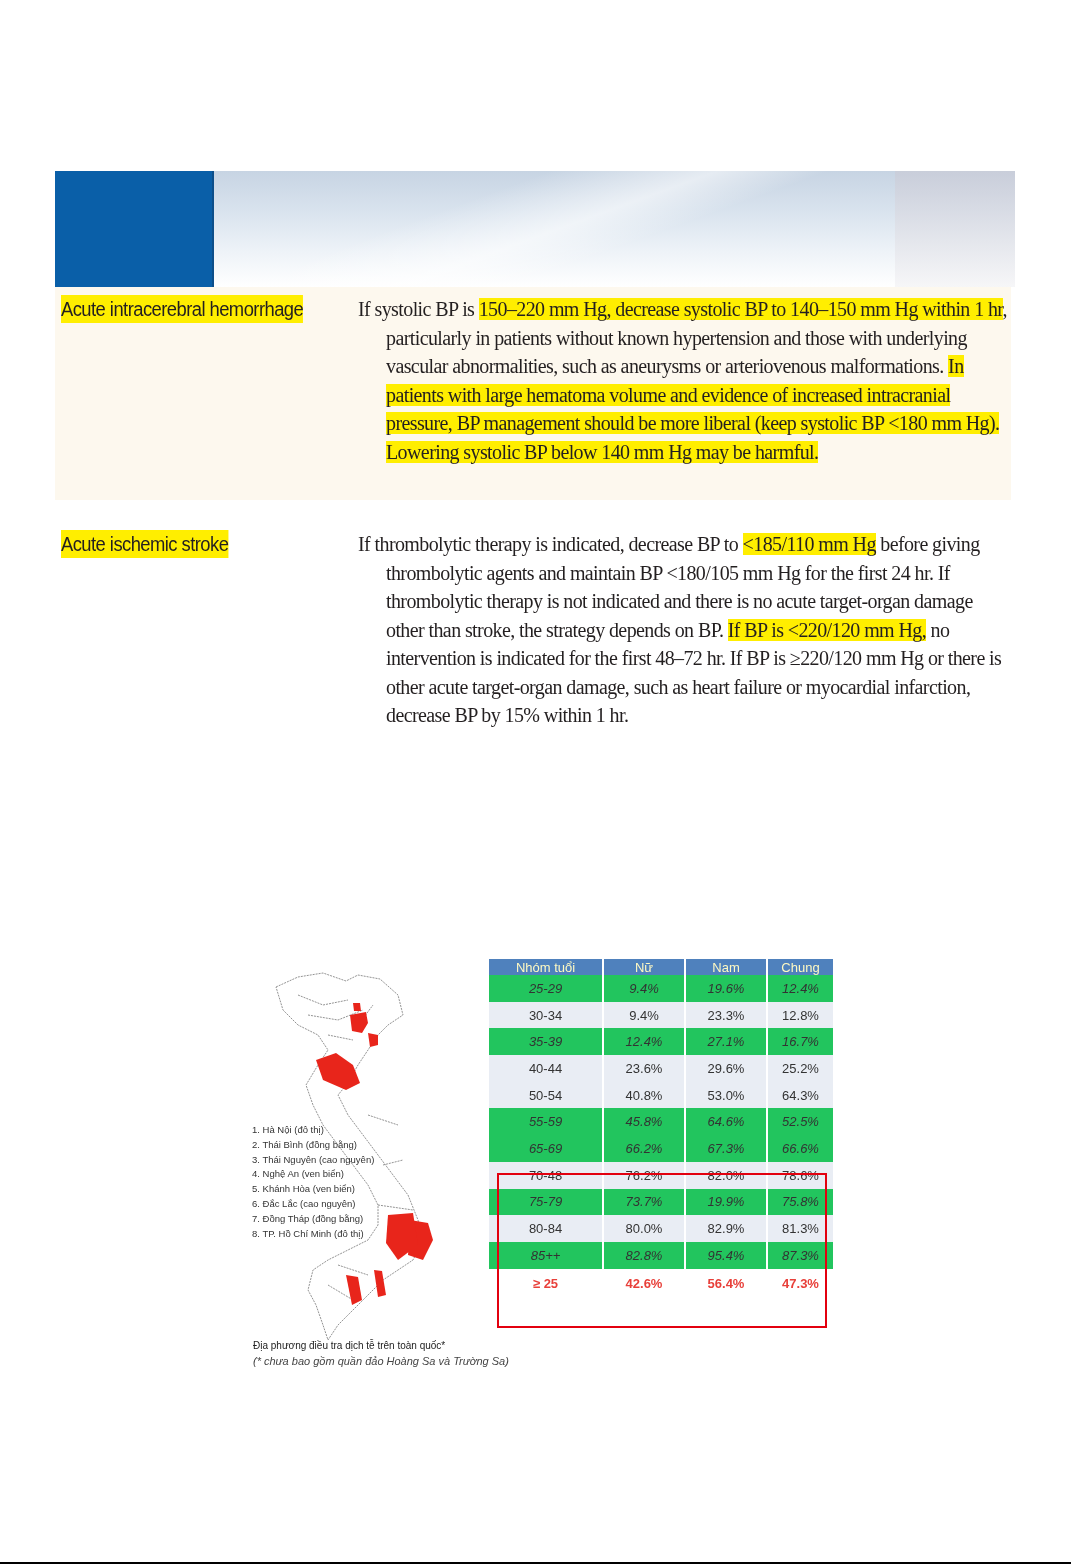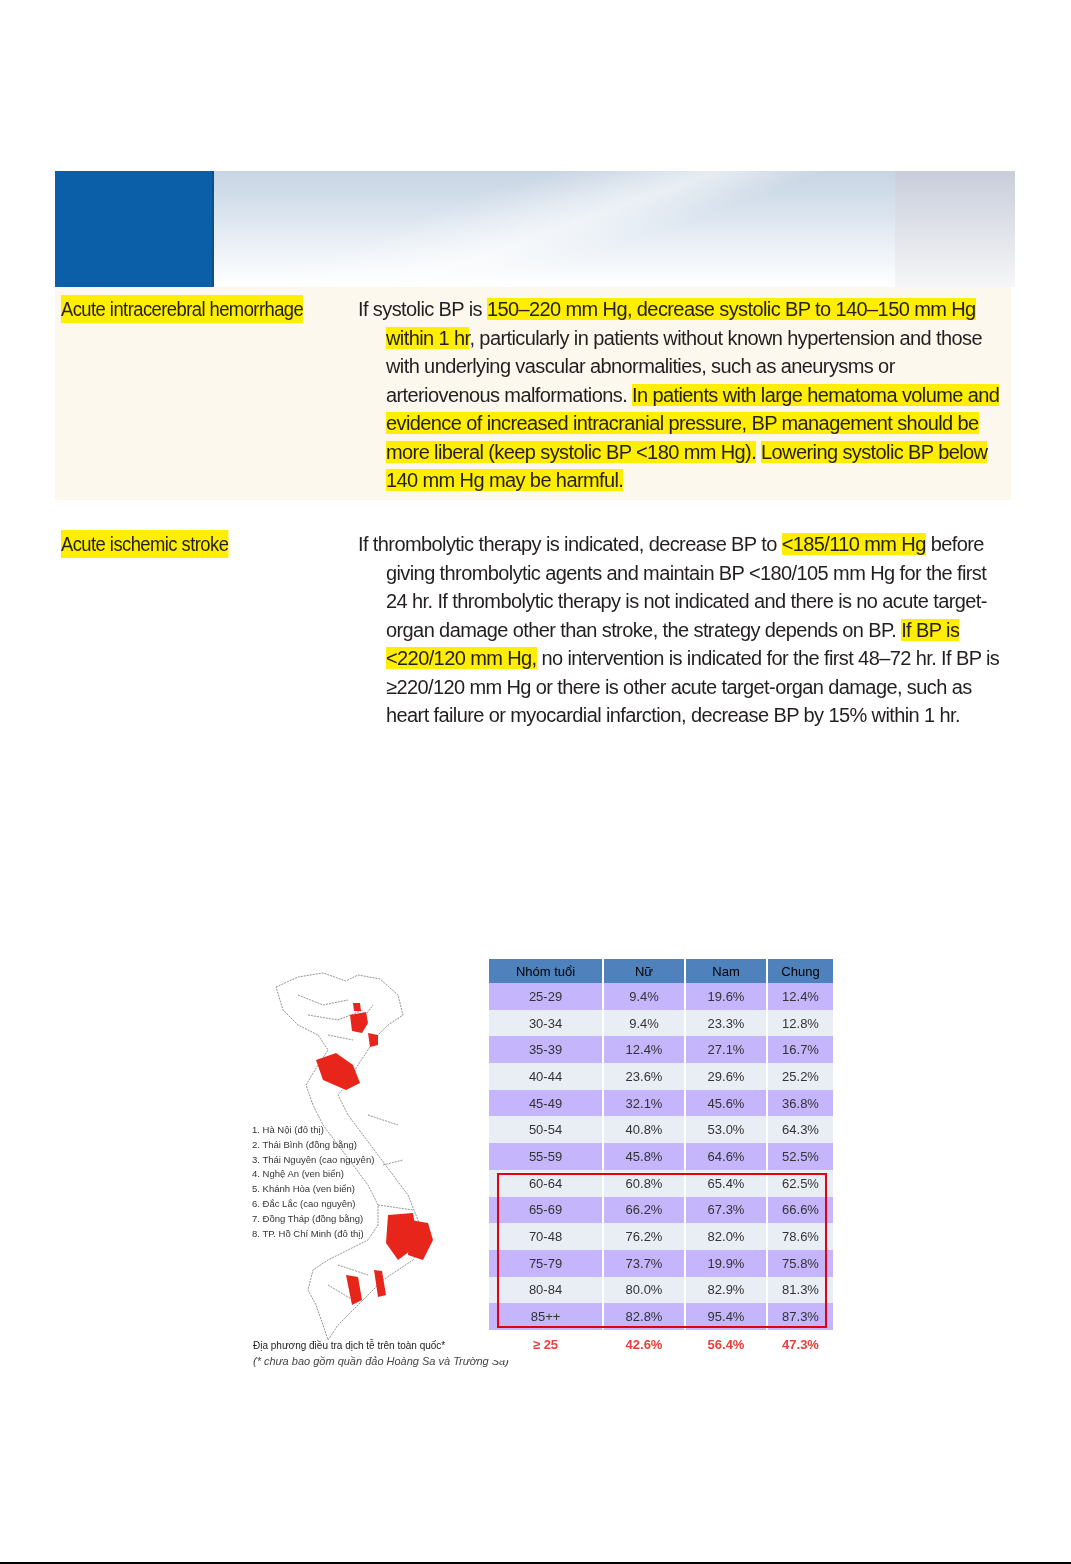--- a/index.html
+++ b/index.html
@@ -16,38 +16,38 @@
   .banner-grad::after { content: ""; position: absolute; right: 0; top: 0; width: 120px; height: 100%;
     background: linear-gradient(to bottom, #c9ccd8, #f4f4f6); opacity: 0.8; }
 
   
   .gtable { position: absolute; left: 55px; top: 287px; width: 956px; }
   .grow { position: relative; display: flex; }
   .grow.shaded { background: #fdf8ee; }
   .grow .term { width: 310px; padding-left: 6px; }
   .grow .desc { flex: 1; }
   .term-text { font-family: "Liberation Sans", sans-serif; font-size: 20px; color: #231f20; background: #ffee00; letter-spacing: -0.6px; line-height: 28px; display: inline-block; transform: scaleX(0.92); transform-origin: left; }
-  .desc-text { font-size: 20px; color: #231f20; letter-spacing: -0.6px; line-height: 28.5px; padding-left: 40px; text-indent: -28px; width: 625px; }
+  .desc-text { font-size: 20px; color: #231f20; letter-spacing: -0.6px; line-height: 28.5px; padding-left: 40px; text-indent: -28px; width: 625px; font-family: Liberation Serif, serif; }
   .hl { background: #ffee00; }
   .row-1 { padding-top: 8px; padding-bottom: 8px; height: 197px; }
   .row-2 { padding-top: 30px; height: 200px; }
 
   
   .map { position: absolute; left: 228px; top: 965px; width: 255px; height: 410px; }
   .map svg { position: absolute; left: 0; top: 0; }
   .legend { position: absolute; left: 24px; top: 158px; font-size: 9.5px; color: #333; line-height: 14.8px; }
   .legend div { white-space: nowrap; }
   .map-caption { position: absolute; left: 25px; top: 375px; font-size: 10px; font-weight: normal; color: #222; white-space: nowrap; }
   .map-note { position: absolute; left: 25px; top: 390px; font-size: 11px; font-style: italic; color: #444; white-space: nowrap; }
 
   
   .ptable { position: absolute; left: 489px; top: 959px; border-collapse: separate; border-spacing: 0; font-size: 13px; }
-  .ptable th { background: #4f81bd; color: #000000; font-weight: normal; height: 24px; padding: 0; text-align: center; border-right: 2px solid #ffffff; }
+  .ptable th { background: #4f81bd; color: #fef9c3; font-weight: normal; height: 16px; padding: 0; text-align: center; border-right: 2px solid #ffffff; }
   .ptable td { height: 26.7px; padding: 0; text-align: center; color: #333; border-right: 2px solid #ffffff; }
-  .ptable tr.odd td { background: #c4b5fd; }
+  .ptable tr.odd td { background: #22c55e; font-style: italic; }
   .ptable tr.even td { background: #e9edf4; }
   .ptable tr.total td { background: #ffffff; color: #e8403a; font-weight: bold; height: 30px; }
   .c1 { width: 113px; } .c2 { width: 80px; margin-top: 22px; } .c3 { width: 80px; } .c4 { width: 65px; }
   .highlight-box { position: absolute; left: 497px; top: 1173px; width: 330px; height: 155px; border: 2px solid #e3000f; box-sizing: border-box; pointer-events: none; }
 
   .bottom-bar { position: absolute; left: 0; top: 1562px; width: 1071px; height: 2px; background: #000; }
 </style>
 </head>
 <body>
 
@@ -129,43 +129,31 @@
         <td class="c2">12.4%</td>
         <td class="c3">27.1%</td>
         <td class="c4">16.7%</td>
       </tr>
       <tr class="even">
         <td class="c1">40-44</td>
         <td class="c2">23.6%</td>
         <td class="c3">29.6%</td>
         <td class="c4">25.2%</td>
       </tr>
-      <tr class="odd">
-        <td class="c1">45-49</td>
-        <td class="c2">32.1%</td>
-        <td class="c3">45.6%</td>
-        <td class="c4">36.8%</td>
-      </tr>
       <tr class="even">
         <td class="c1">50-54</td>
         <td class="c2">40.8%</td>
         <td class="c3">53.0%</td>
         <td class="c4">64.3%</td>
       </tr>
       <tr class="odd">
         <td class="c1">55-59</td>
         <td class="c2">45.8%</td>
         <td class="c3">64.6%</td>
         <td class="c4">52.5%</td>
-      </tr>
-      <tr class="even">
-        <td class="c1">60-64</td>
-        <td class="c2">60.8%</td>
-        <td class="c3">65.4%</td>
-        <td class="c4">62.5%</td>
       </tr>
       <tr class="odd">
         <td class="c1">65-69</td>
         <td class="c2">66.2%</td>
         <td class="c3">67.3%</td>
         <td class="c4">66.6%</td>
       </tr>
       <tr class="even">
         <td class="c1">70-48</td>
         <td class="c2">76.2%</td>

